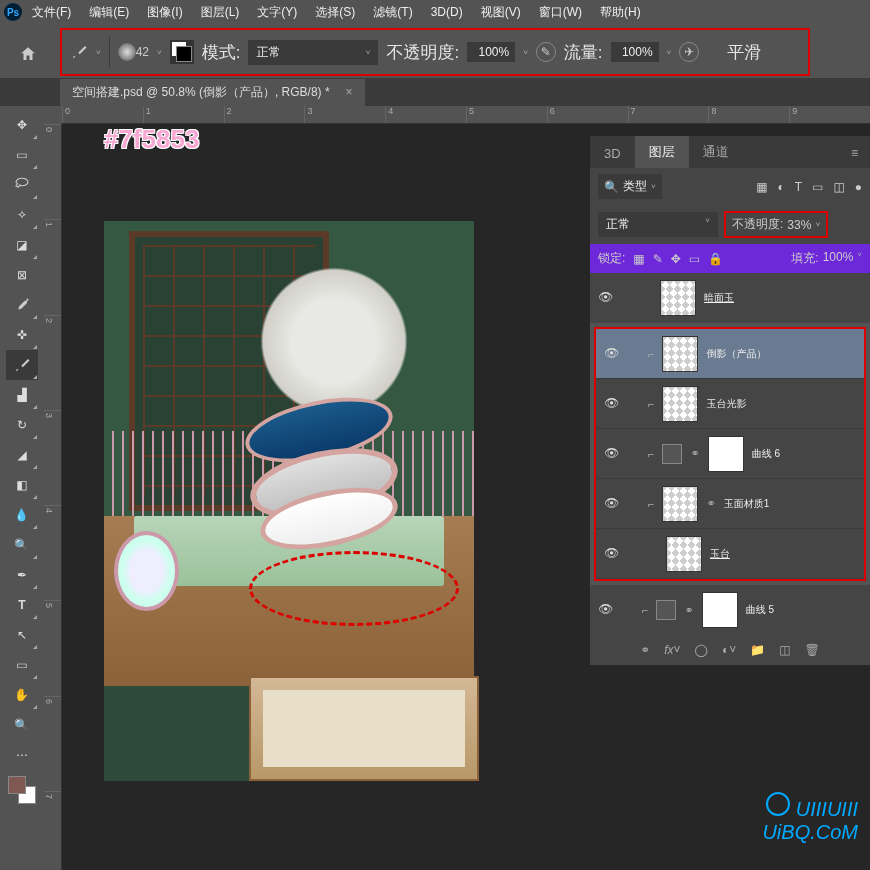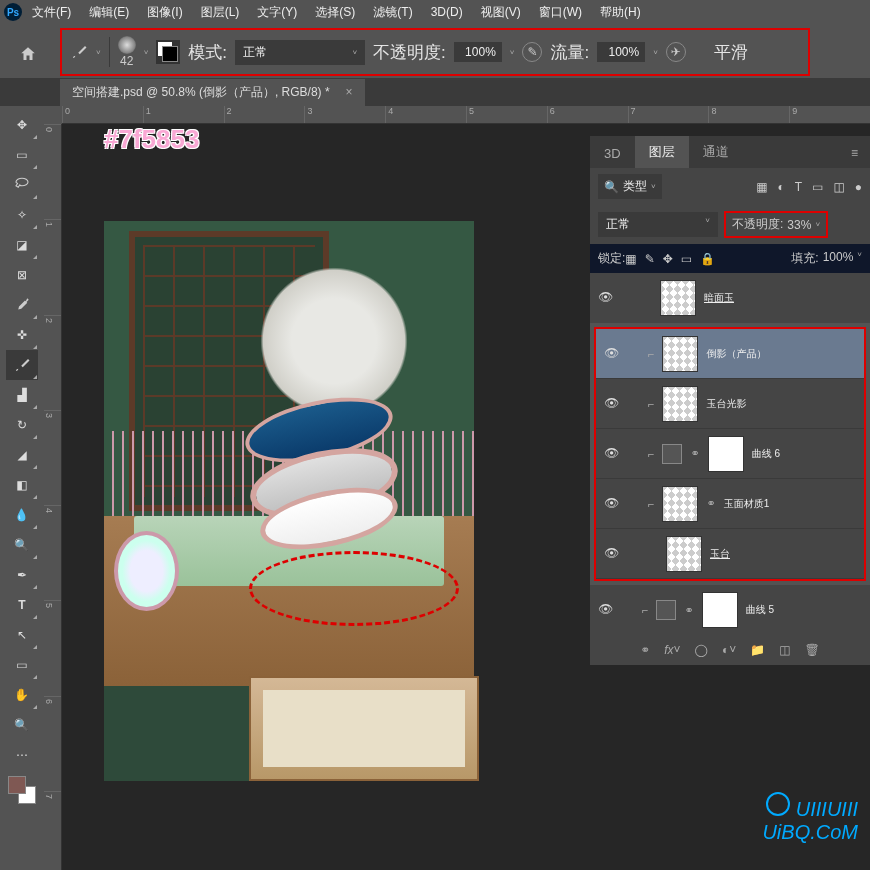--- a/index.html
+++ b/index.html
@@ -3,21 +3,21 @@
 <meta charset="utf-8">
 <style>
 *{margin:0;padding:0;box-sizing:border-box;font-family:"Microsoft YaHei",Arial,sans-serif}
 body{background:#535353;width:870px;height:870px;overflow:hidden;position:relative;color:#ccc;font-size:12px}
 .topbar{height:24px;background:#535353;display:flex;align-items:center;padding:0 4px;gap:2px}
 .ps-icon{width:18px;height:18px;background:#001e36;color:#31a8ff;font-weight:bold;font-size:10px;display:flex;align-items:center;justify-content:center;border-radius:9px}
 .menu-item{padding:16px 8px;color:#eee;cursor:pointer}
 .optbar{height:48px;background:#535353;display:flex;align-items:center;padding:0 8px;gap:8px;border:2px solid #d00;margin:4px 60px 4px 60px;position:relative}
 .home-btn{width:32px;height:32px;display:flex;align-items:center;justify-content:center;background:#535353;position:absolute;left:-50px;top:8px}
 .opt-div{width:1px;height:30px;background:#3a3a3a}
-.brush-prev{display:flex;flex-direction:column;align-items:center;gap:0}
+.brush-prev{display:flex;flex-direction:row;align-items:center;gap:0}
 .brush-dot{width:18px;height:18px;background:radial-gradient(circle,#ddd 0%,#888 60%,transparent 80%);border-radius:50%}
 .dd-arrow{font-size:8px;color:#aaa;cursor:pointer}
 .swap-icon{width:24px;height:24px;background:#333;position:relative}
 .swap-icon::before{content:"";position:absolute;width:14px;height:14px;background:#fff;top:2px;left:2px}
 .swap-icon::after{content:"";position:absolute;width:14px;height:14px;background:#000;bottom:2px;right:2px;border:1px solid #888}
 .opt-label{color:#e5e5e5;font-size:17px}
 .opt-select{background:#3a3a3a;color:#eee;padding:4px 8px;border:none;min-width:130px;display:flex;justify-content:space-between;align-items:center}
 .opt-input{background:#3a3a3a;color:#eee;padding:3px 6px;border:none;width:48px;text-align:right;font-size:12px}
 .airbrush-icon{width:20px;height:20px;border:1px solid #888;border-radius:50%;display:flex;align-items:center;justify-content:center}
 .tabbar{height:28px;background:#3a3a3a;display:flex;align-items:center;padding-left:60px;margin-top:-2px}
@@ -58,21 +58,21 @@
 .panel-tabs{display:flex;background:#3a3a3a;height:32px;align-items:flex-end}
 .ptab{padding:7px 14px;color:#aaa;cursor:pointer;font-size:13px}
 .ptab.active{background:#535353;color:#eee}
 .panel-menu{margin-left:auto;padding:8px 12px;color:#aaa}
 .filter-row{display:flex;align-items:center;padding:6px 8px;gap:8px;background:#454545}
 .filter-sel{background:#3a3a3a;color:#eee;padding:4px 6px;display:flex;align-items:center;gap:4px;border:none}
 .filter-icons{display:flex;gap:10px;margin-left:auto;color:#ccc}
 .blend-row{display:flex;align-items:center;padding:6px 8px;gap:6px;background:#454545}
 .blend-sel{background:#3a3a3a;color:#eee;padding:4px 8px;min-width:120px;display:flex;justify-content:space-between}
 .opacity-box{border:2px solid #d00;padding:3px 6px;display:flex;align-items:center;gap:4px}
-.lock-row{display:flex;align-items:center;padding:6px 8px;gap:0;background:#0f172a;font-size:12px}
+.lock-row{display:flex;align-items:center;padding:6px 8px;gap:8px;background:#6d28d9;font-size:12px}
 .lock-icons{display:flex;gap:8px;color:#ccc}
 .fill-val{margin-left:auto;display:flex;align-items:flex-start;gap:4px}
 .layers-list{background:#454545;border:2px solid #d00;margin:4px}
 .layer{display:flex;align-items:center;height:50px;border-bottom:1px solid #3a3a3a;padding:0 8px;gap:8px}
 .layer.sel{background:#6a7a90}
 .eye{width:16px;height:16px;color:#ddd;cursor:pointer}
 .clip-icon{font-size:11px;color:#aaa;margin-left:20px}
 .layer-thumb{width:36px;height:36px;background:#888;border:1px solid #333;position:relative}
 .thumb-checker{background-image:linear-gradient(45deg,#ccc 25%,transparent 25%),linear-gradient(-45deg,#ccc 25%,transparent 25%),linear-gradient(45deg,transparent 75%,#ccc 75%),linear-gradient(-45deg,transparent 75%,#ccc 75%);background-size:8px 8px;background-color:#fff}
 .thumb-white{background:#fff}

